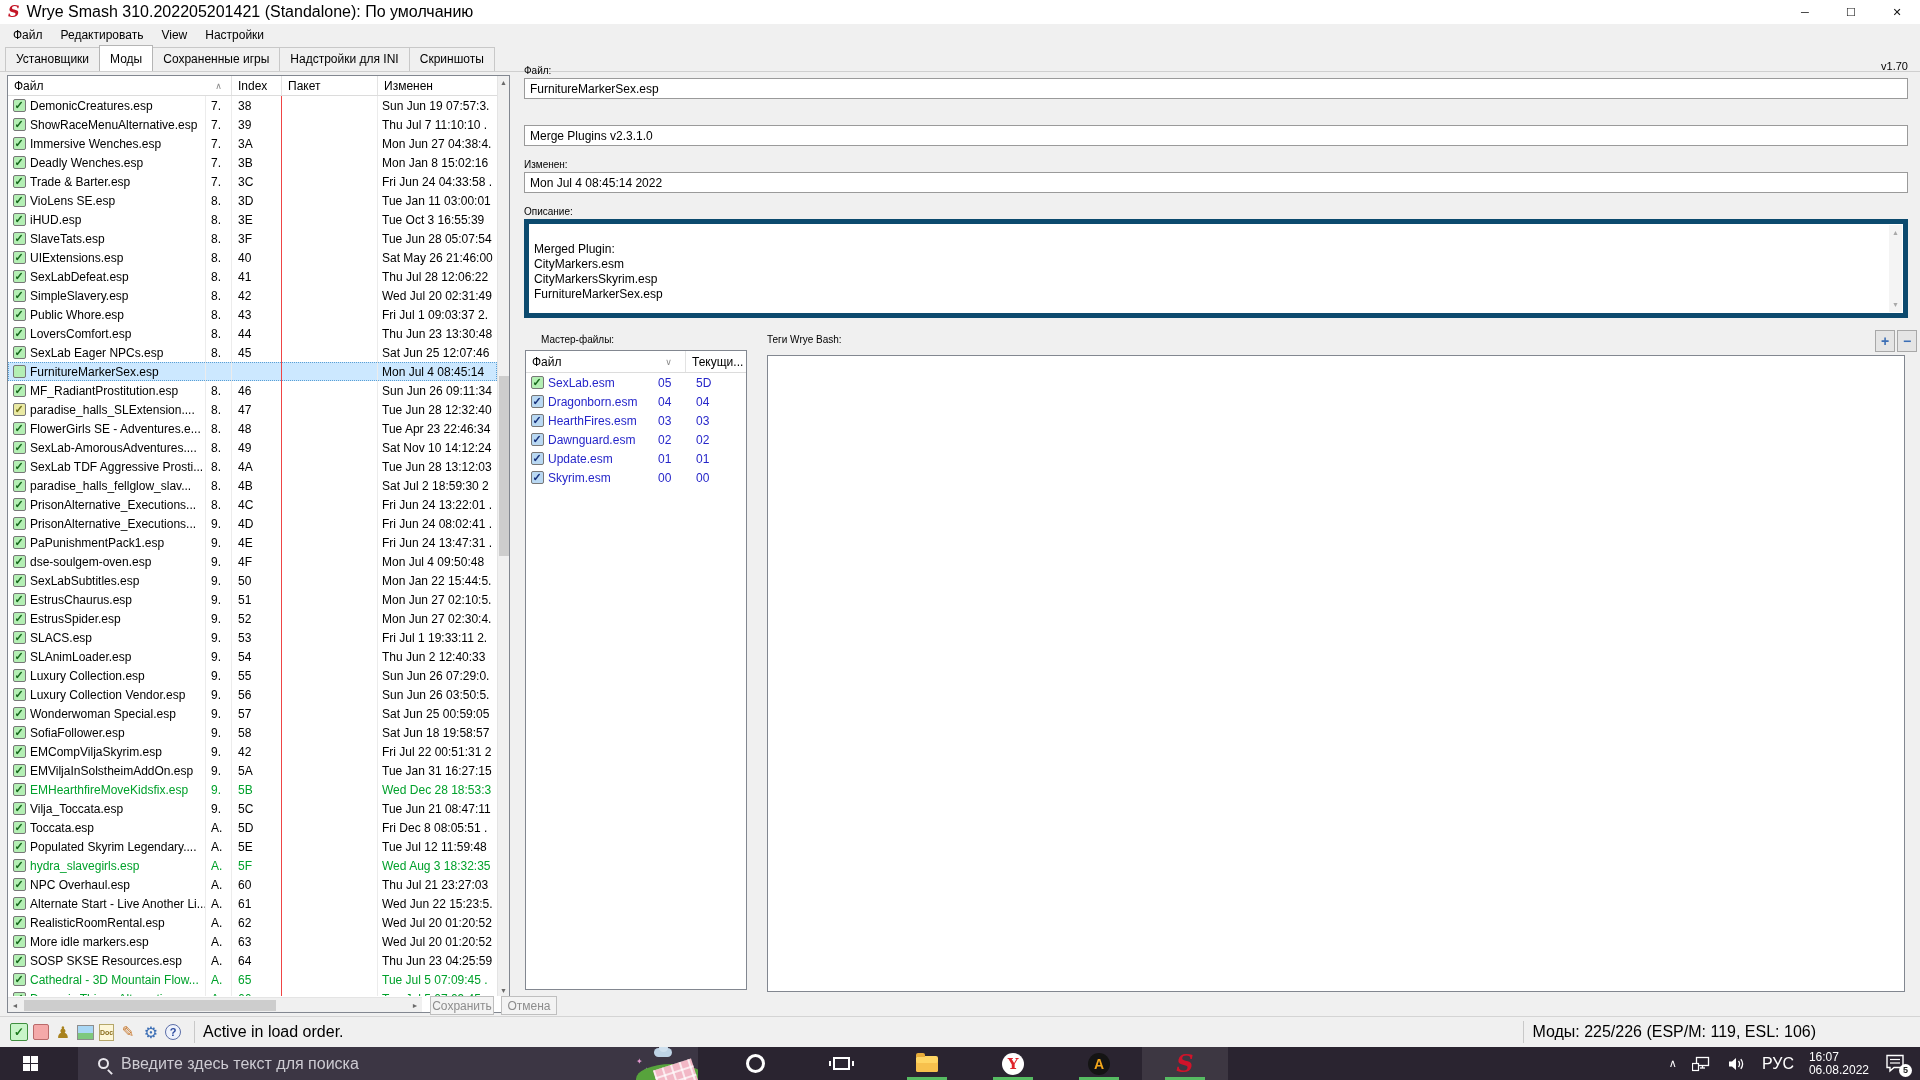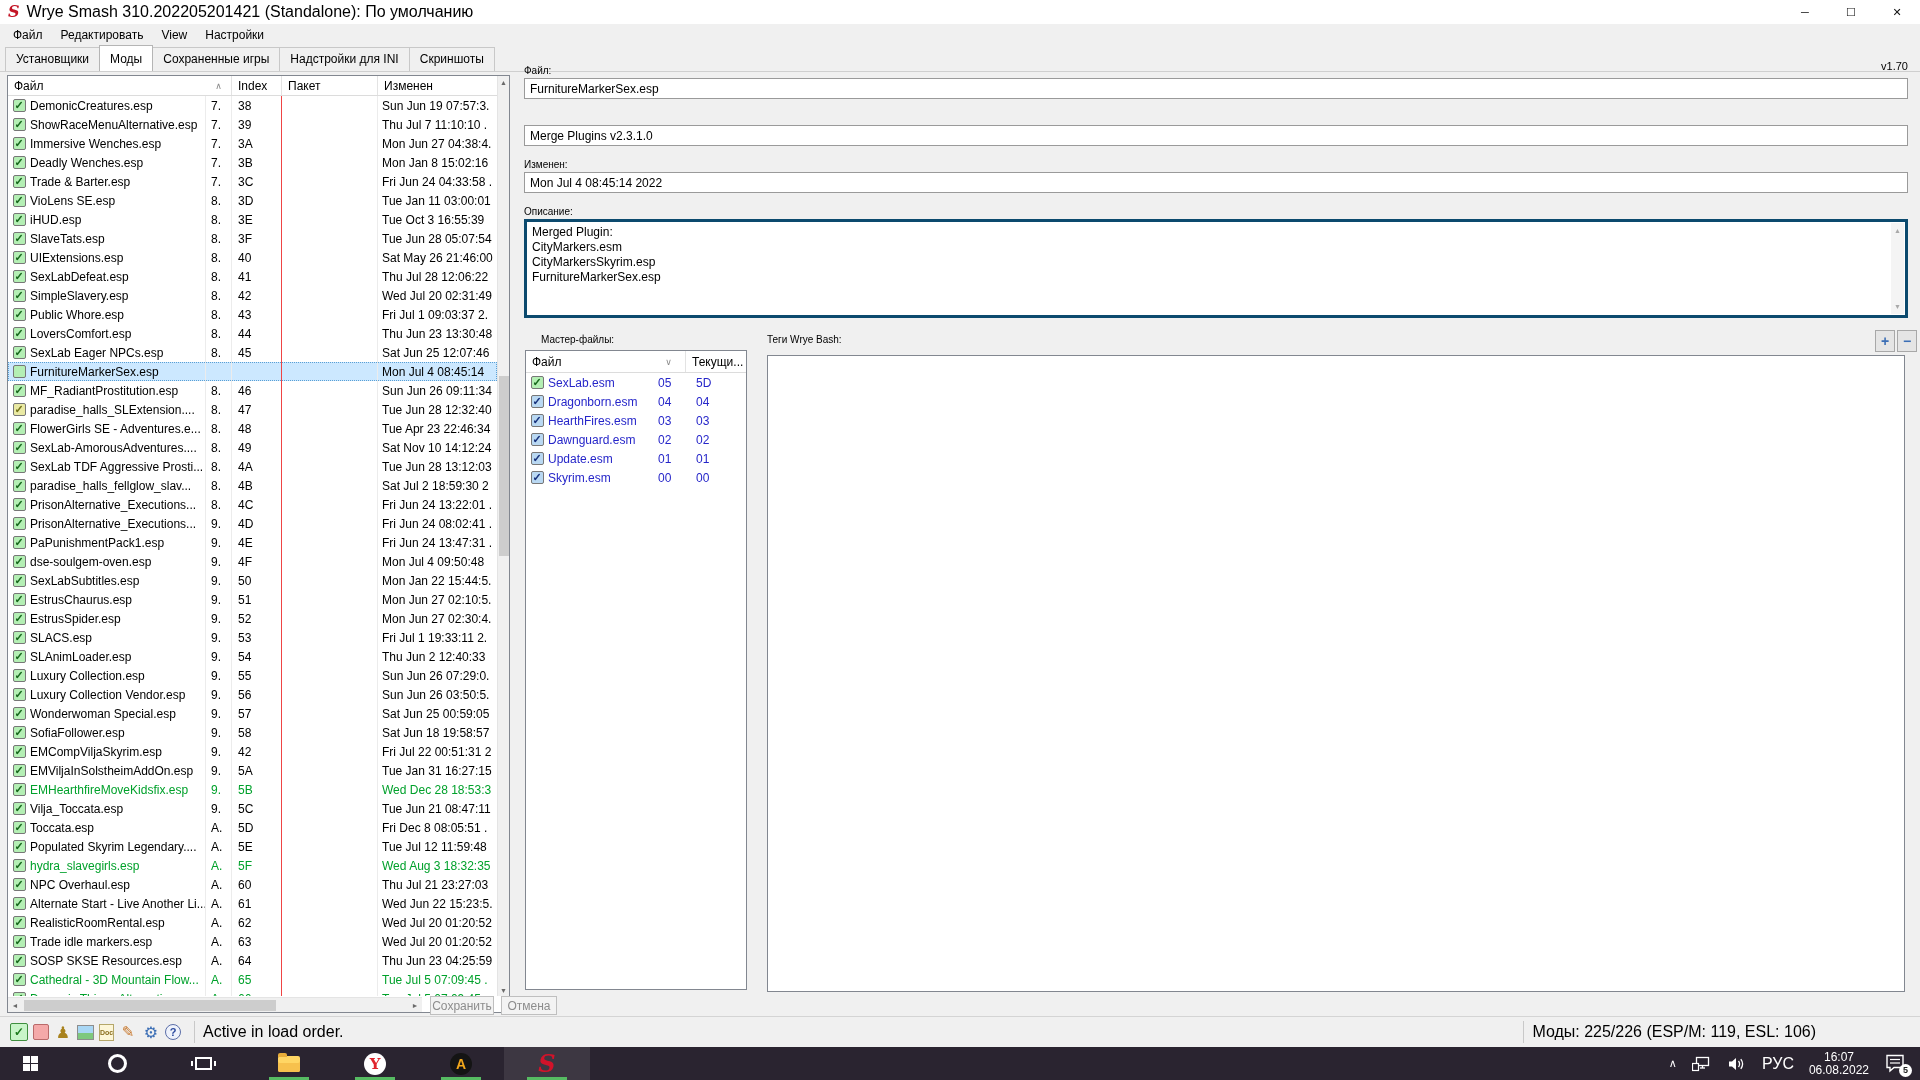--- a/index.html
+++ b/index.html
@@ -53,21 +53,21 @@
   .vscroll .arr.down{margin-top:auto}
   .vthumb{position:absolute;left:1px;width:10px;top:300px;height:180px;background:#cdcdcd}
   .hscroll{position:absolute;left:0;bottom:0;height:15px;width:414px;background:#f0f0f0;border-top:1px solid #e4e4e4;display:flex;align-items:center}
   .hscroll .arr{width:14px;font-size:7px;color:#6a6a6a;display:flex;justify-content:center}
   .hthumb{position:absolute;left:16px;width:252px;top:2px;height:11px;background:#cdcdcd}
 
   
   .field-label{position:absolute;font-size:10px}
   .textbox{position:absolute;left:524px;width:1384px;height:21px;background:#fff;border:1px solid #9a9a9a;display:flex;align-items:center;padding-left:5px;font-size:12px}
   .version-label{position:absolute;right:12px;top:60px;font-size:11px}
-  .descbox{position:absolute;left:524px;top:219px;width:1384px;height:99px;background:#fff;border:3px solid #0c4a6e;padding:3px 16px 3px 5px;white-space:pre-line;line-height:15px;font-size:12px}
+  .descbox{position:absolute;left:524px;top:219px;width:1384px;height:99px;background:#fff;border:5px solid #0c4a6e;padding:18px 16px 3px 5px;white-space:pre-line;line-height:15px;font-size:12px}
   .desc-scroll{position:absolute;right:1px;top:1px;bottom:1px;width:13px;background:#f4f4f4;display:flex;flex-direction:column;align-items:center;font-size:7px;color:#a9a9a9}
   .desc-scroll span.down{margin-top:auto}
 
   .masters-panel{position:absolute;left:525px;top:350px;width:222px;height:640px;background:#fff;border:1px solid #828790}
   .masters-header{height:22px;display:flex;align-items:center;border-bottom:1px solid #dcdcdc}
   .mth{padding-left:6px;height:100%;display:flex;align-items:center;border-right:1px solid #e3e3e3;overflow:hidden;white-space:nowrap}
   .mth-name{width:126px;border-right:none}
   .mth-sort{width:34px;justify-content:center;color:#8a8a8a;font-size:9px;padding-left:0}
   .mth-cur{flex:1;border-right:none}
   .master-row{height:19px;display:flex;align-items:center;color:#2626c9}
@@ -129,21 +129,21 @@
   .tview::after{right:-6px}
   .folder{width:22px;height:16px;background:#ffd664;border-radius:2px;position:relative;box-shadow:inset 0 -9px 0 #f7c14d}
   .folder::before{content:"";position:absolute;top:-3px;left:0;width:9px;height:4px;background:#e8ad3a;border-radius:2px 2px 0 0}
   .circle-badge{width:22px;height:22px;border-radius:50%;display:flex;align-items:center;justify-content:center;font-weight:bold}
   .yandex{background:#fff;color:#e0242b;font-size:15px;font-family:"DejaVu Serif",serif}
   .aimp{background:#141414;color:#f2a71b;font-size:14px}
   .smash-glyph{color:#d2132a;font:italic bold 24px "DejaVu Serif",serif;line-height:1}
   .tb-tray{margin-left:auto;display:flex;align-items:center;gap:15px;padding-right:12px}
   .tray-chevron{font-size:11px;color:#fff}
   .tray-lang{font-size:16px}
-  .tray-clock{text-align:center;font-size:12px;line-height:13px}
+  .tray-clock{text-align:left;font-size:12px;line-height:13px}
   .tray-note{position:relative;width:24px;height:22px}
   .note-badge{position:absolute;right:-4px;bottom:-2px;width:13px;height:13px;border-radius:50%;background:#fff;color:#222;font-size:9px;display:flex;align-items:center;justify-content:center;font-weight:bold}
 </style>
 </head>
 <body>
 
 <div class="titlebar">
   <span class="app-logo">S</span>
   <span class="title-text">Wrye Smash 310.202205201421 (Standalone): По умолчанию</span>
   <div class="win-controls">
@@ -614,21 +614,21 @@
         <span class="mc mc-name">RealisticRoomRental.esp</span>
         <span class="mc mc-group">A.</span>
         <span class="mc mc-index">62</span>
         <span class="mc mc-paket"></span>
         <span class="mc mc-date">Wed Jul 20 01:20:52</span>
       </div>
       <div class="mod-row">
         <span class="mc mc-cb">
           <span class="cb green">✓</span>
         </span>
-        <span class="mc mc-name">Trade idle markers.esp</span>
+        <span class="mc mc-name">More idle markers.esp</span>
         <span class="mc mc-group">A.</span>
         <span class="mc mc-index">63</span>
         <span class="mc mc-paket"></span>
         <span class="mc mc-date">Wed Jul 20 01:20:52</span>
       </div>
       <div class="mod-row">
         <span class="mc mc-cb">
           <span class="cb green">✓</span>
         </span>
         <span class="mc mc-name">SOSP SKSE Resources.esp</span>
@@ -774,20 +774,31 @@
 </div>
 
 <div class="taskbar">
   <div class="tb-start">
     <span class="win-logo">
         <i></i>
         <i></i>
         <i></i>
         <i></i>
       </span>
+  </div>
+  <div class="tb-search">
+    <span class="mag"></span>
+    <span class="tb-search-text">Введите здесь текст для поиска</span>
+    <span class="search-art">
+      <span class="sparkle sp1">✦</span>
+        <span class="sparkle sp2">✦</span>
+      <span class="art-grass"></span>
+        <span class="art-blanket"></span>
+        <span class="art-cloud"></span>
+    </span>
   </div>
   <div class="tb-apps" id="tb-apps">
       <div class="tb-app">
         <span class="o-ring"></span>
       </div>
       <div class="tb-app">
         <span class="tview"></span>
       </div>
       <div class="tb-app running">
         <span class="folder"></span>

